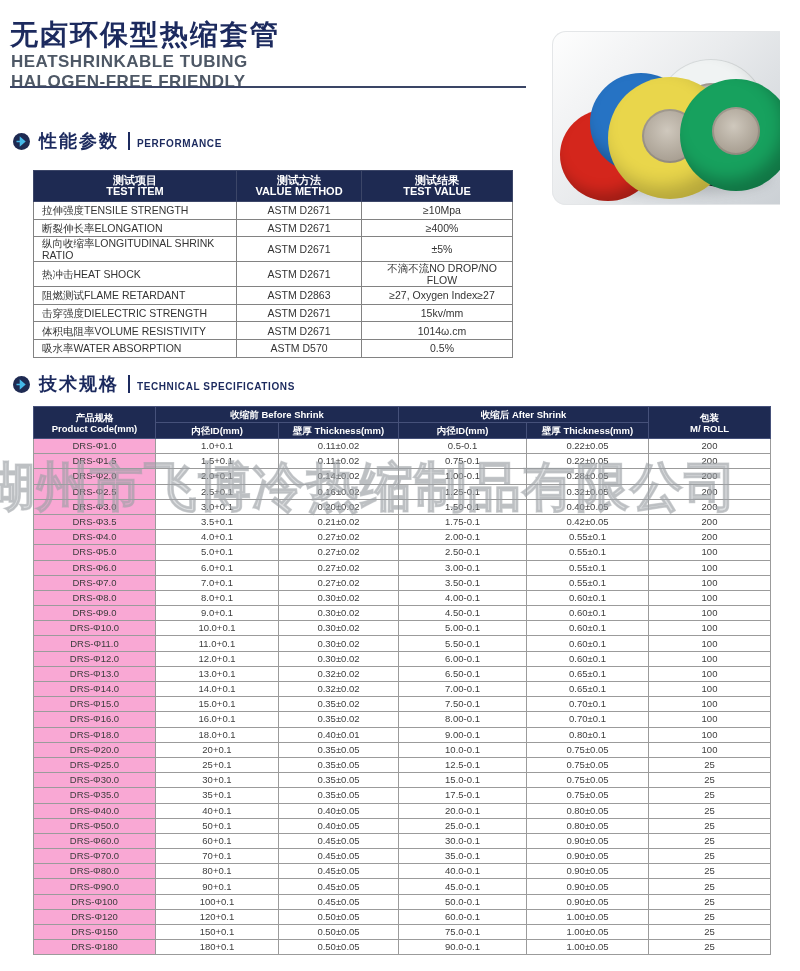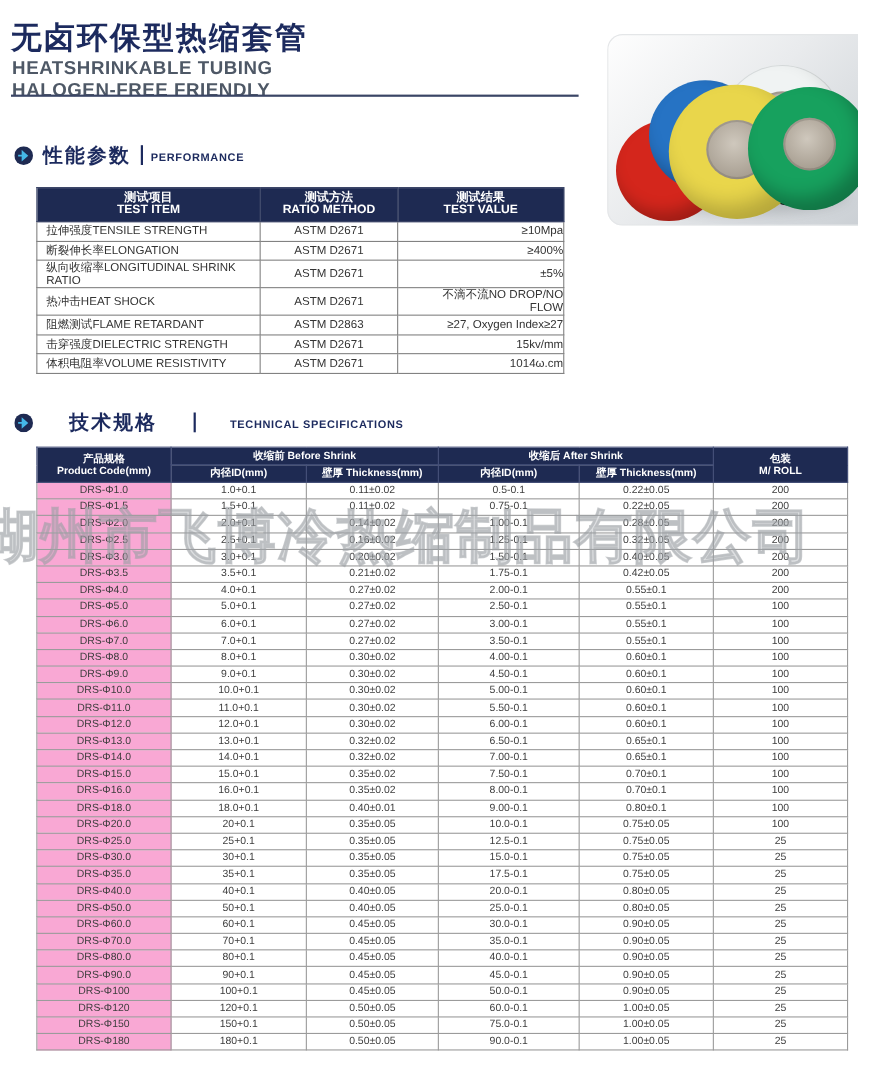--- a/index.html
+++ b/index.html
@@ -48,37 +48,37 @@
   .r-yellow{left:56px; top:46px; width:124px;height:122px;box-shadow:inset -9px -12px 18px rgba(0,0,0,0.22);}
   .r-green {left:128px;top:48px; width:112px;height:112px;box-shadow:inset -9px -11px 16px rgba(0,0,0,0.28);}
   .r-blue   .core{left:28px;top:22px;width:46px;height:44px;}
   .r-white  .core{left:30px;top:24px;width:50px;height:46px;}
   .r-yellow .core{left:34px;top:32px;width:56px;height:54px;}
   .r-green  .core{left:32px;top:28px;width:48px;height:48px;}
 
   
   .sec-head{position:absolute;left:13px;display:flex;align-items:center;}
   .sec-head.s1{top:129px;}
-  .sec-head.s2{top:372px;gap:24px;}
+  .sec-head.s2{top:372px;}
   .sec-icon{width:17px;height:17px;margin-right:9px;flex:0 0 auto;}
   .sec-cn{font-size:18px;font-weight:bold;color:#1c2a5e;letter-spacing:2px;}
   .sec-sep{width:2px;height:18px;background:#1c2a5e;margin:0 7px 0 9px;}
   .sec-en{font-size:10px;font-weight:bold;color:#1c2a5e;letter-spacing:0.6px;padding-top:4px;}
 
   
   table{border-collapse:collapse;table-layout:fixed;}
   th{background:#1e2a52;color:#ffffff;font-weight:bold;}
 
   
   .perf-table{position:absolute;left:33px;top:170px;width:479px;font-size:10.5px;color:#333;border:1px solid #0c4a6e;}
   .perf-table th{border:1px solid #3c4668;padding:2px 0;height:26px;font-size:11px;line-height:13px;}
   .perf-table td{border:1px solid #828282;height:16.6px;line-height:12px;padding:0;}
   .perf-table td:nth-child(1){text-align:left;padding-left:8px;}
   .perf-table td:nth-child(2){text-align:center;}
-  .perf-table td:nth-child(3){text-align:right;padding-left:10px;}
+  .perf-table td:nth-child(3){text-align:center;padding-left:10px;}
 
   
   .spec-table{position:absolute;left:33px;top:406px;width:737px;font-size:9.5px;color:#3d3d3d;border:1px solid #555;padding-left:39px;}
   .spec-table th{border:1px solid #46517a;font-size:9.5px;height:15px;line-height:11px;padding:0;}
   .spec-table td{border:1px solid #9b9b9b;height:14.2px;line-height:10px;padding:0;text-align:center;}
   .spec-table td:first-child{background:#f9a8d4;}
   .two-line{line-height:11px;}
 
   
   .watermark{
@@ -136,21 +136,21 @@
         <col style="width:151px">
       </colgroup>
     <thead>
       <tr>
         <th>
           <div class="two-line">测试项目</div>
           <div class="two-line">TEST ITEM</div>
         </th>
         <th>
           <div class="two-line">测试方法</div>
-          <div class="two-line">RATIO METHOD</div>
+          <div class="two-line">VALUE METHOD</div>
         </th>
         <th>
           <div class="two-line">测试结果</div>
           <div class="two-line">TEST VALUE</div>
         </th>
       </tr>
     </thead>
     <tbody id="perf-body">
         <tr>
           <td>拉伸强度TENSILE STRENGTH</td>
@@ -179,20 +179,25 @@
         </tr>
         <tr>
           <td>击穿强度DIELECTRIC STRENGTH</td>
           <td>ASTM D2671</td>
           <td>15kv/mm</td>
         </tr>
         <tr>
           <td>体积电阻率VOLUME RESISTIVITY</td>
           <td>ASTM D2671</td>
           <td>1014ω.cm</td>
+        </tr>
+        <tr>
+          <td>吸水率WATER ABSORPTION</td>
+          <td>ASTM D570</td>
+          <td>0.5%</td>
         </tr>
       </tbody>
   </table>
 
   <div class="sec-head s2">
     <svg class="sec-icon" viewBox="0 0 17 17">
       <circle cx="8.5" cy="8.5" r="8.5" fill="#1e2a52"></circle>
       <path d="M3.5 8.5 H10 M7.5 5 L11.5 8.5 L7.5 12 Z" fill="#45b8e8" stroke="#45b8e8" stroke-width="1.6"></path>
     </svg>
     <span class="sec-cn">技术规格</span>

